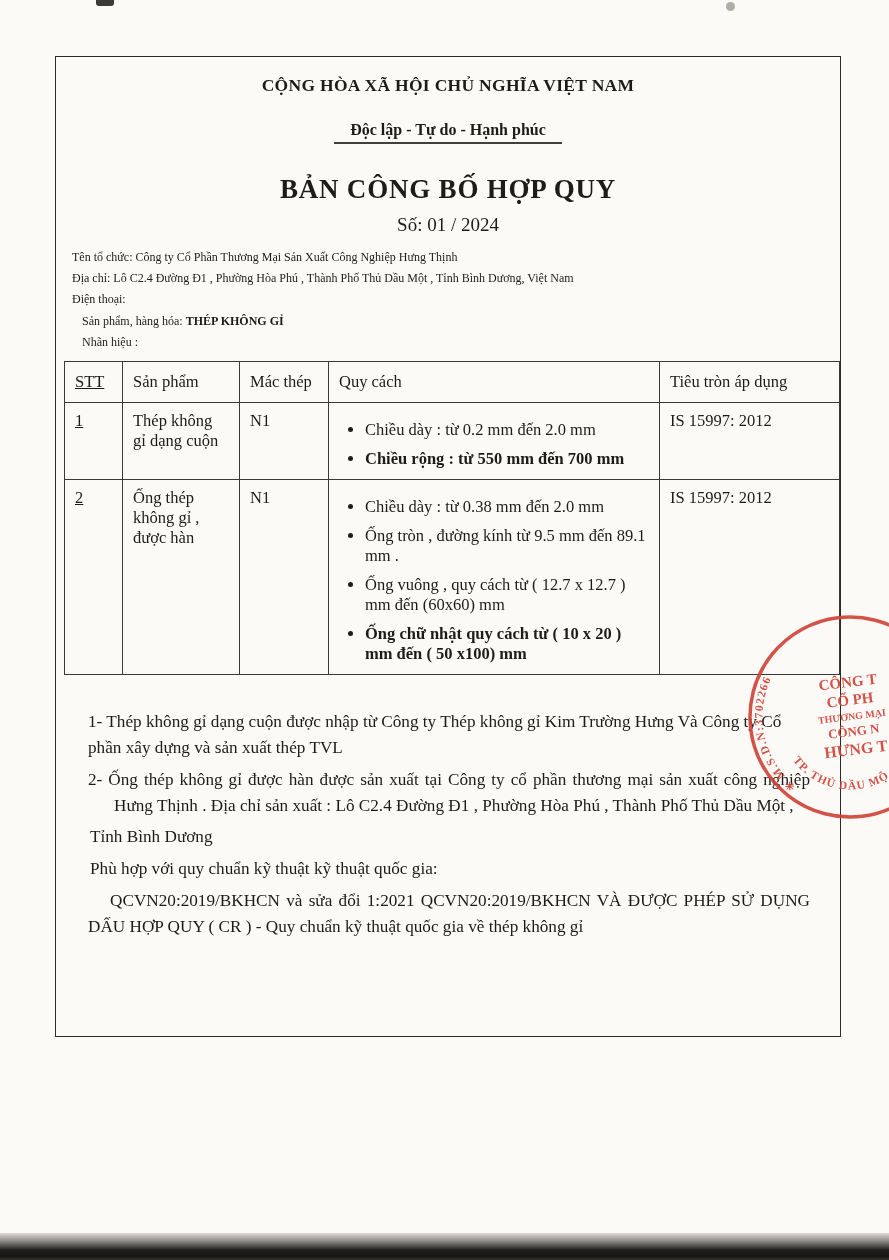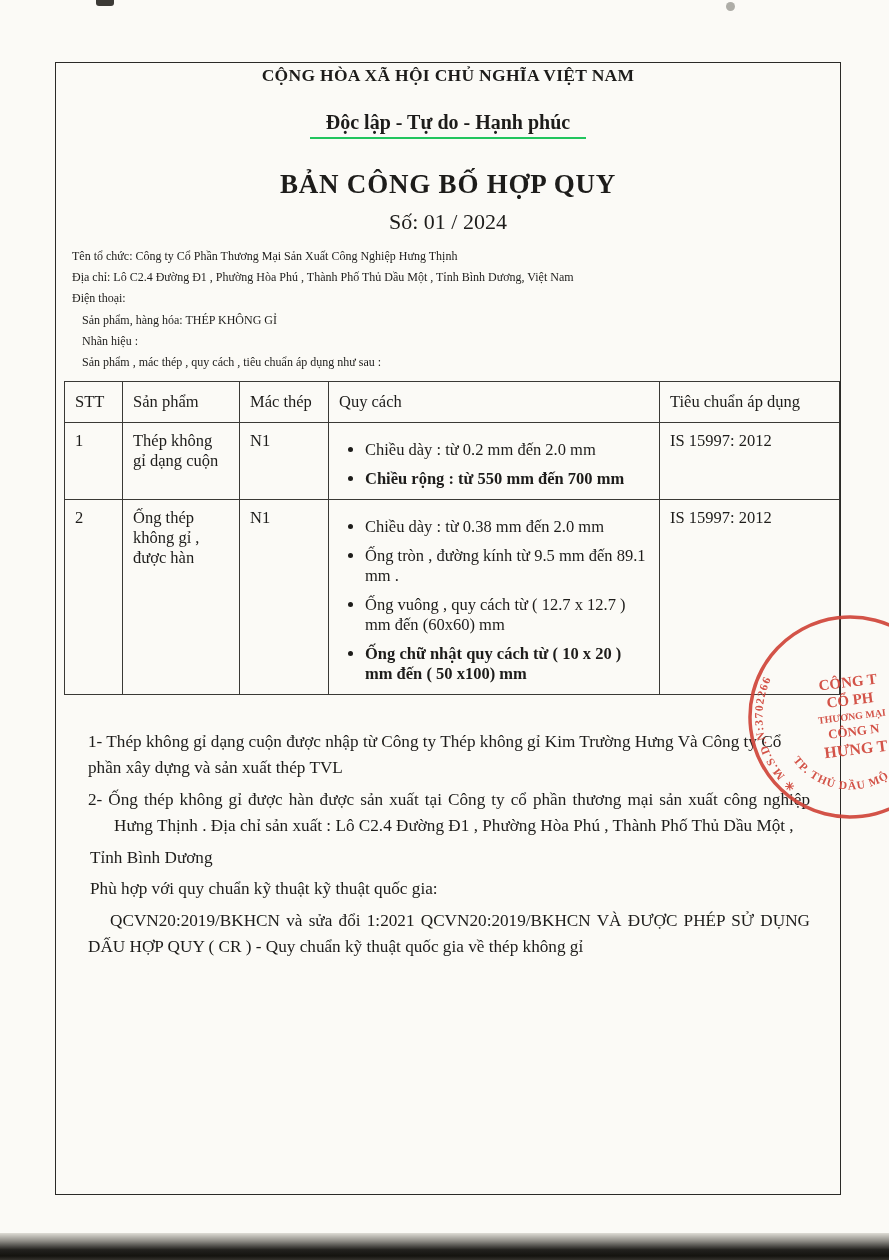--- a/index.html
+++ b/index.html
@@ -12,67 +12,67 @@
     color: #1d1c1a;
   }
   .paper { position: absolute; inset: 0; }
 
   .artifact { position: absolute; }
   .artifact.a1 { left: 96px; top: 0; width: 18px; height: 6px; background: #3c3a36; border-radius: 0 0 3px 3px; }
   .artifact.a2 { left: 726px; top: 2px; width: 9px; height: 9px; background: #8d8b86; border-radius: 50%; opacity: .7; }
 
   .frame {
     position: absolute;
-    left: 55px; top: 62px;
-    width: 786px; height: 1133px;
+    left: 55px; top: 56px;
+    width: 786px; height: 981px;
     border: 1.6px solid #2b2a27;
     box-sizing: border-box;
-    padding: 0 16px 0 16px;
+    padding: 16px 16px 0 16px;
   }
 
   .nat-header { text-align: center; margin-top: 2px; }
   .nat-line1 { font-weight: bold; font-size: 17.5px; letter-spacing: .3px; }
   .nat-line2 {
     display: inline-block;
-    font-weight: bold; font-size: 20px;
-    border-bottom: 2px solid #22c55e;
+    font-weight: bold; font-size: 16px;
+    border-bottom: 2px solid #404040;
     padding: 2px 16px 3px 16px;
     margin-top: 5px;
   }
 
   .doc-title {
     text-align: center;
     font-size: 27px; font-weight: bold;
     letter-spacing: .8px;
     margin: 30px 0 0 0;
   }
-  .doc-number { text-align: center; font-size: 22px; margin-top: 9px; }
+  .doc-number { text-align: center; font-size: 19px; margin-top: 9px; }
 
   .content { font-size: 12px; line-height: 1.52; margin-top: 12px; }
   .content p { margin: 3px 0; }
   .indent-sm { padding-left: 10px; }
-  .product-value { font-weight: normal; text-align: center; }
+  .product-value { font-weight: bold; text-align: center; }
 
   table.spec {
     border-collapse: collapse;
     margin: 10px 0 0 -8px;
     width: 775px;
     font-size: 16.5px;
     table-layout: fixed;
   }
   table.spec th, table.spec td {
     border: 1.4px solid #3a3935;
     padding: 8px 10px;
     vertical-align: top;
     text-align: left;
     font-weight: normal;
     box-sizing: border-box;
   }
   table.spec th { padding-top: 10px; padding-bottom: 10px; }
-  .c-stt   { width: 58px;  text-align: left; }
+  .c-stt   { width: 58px;  text-align: left; text-decoration: underline; }
   .c-prod  { width: 117px; }
   .c-grade { width: 89px; }
   .c-spec  { width: 331px; }
   .c-std   { width: 180px; }
   td.c-prod { text-align: justify; }
   td.c-grade { text-align: center; }
   ul.specs { margin: 9px 0 0 0; padding-left: 26px; }
   ul.specs li { margin-bottom: 9px; }
   ul.specs li:last-child { margin-bottom: 2px; font-weight: bold; }
 
@@ -119,31 +119,30 @@
 
     <h1 class="doc-title">BẢN CÔNG BỐ HỢP QUY</h1>
     <div class="doc-number">Số: 01 / 2024</div>
 
     <div class="content">
       <p>Tên tổ chức: Công ty Cổ Phần Thương Mại Sản Xuất Công Nghiệp Hưng Thịnh</p>
       <p>Địa chỉ: Lô C2.4 Đường Đ1 , Phường Hòa Phú , Thành Phố Thủ Dầu Một , Tỉnh Bình Dương, Việt Nam</p>
       <p>Điện thoại:</p>
       <p class="indent-sm"><span>Sản phẩm, hàng hóa: </span><span class="product-value">THÉP KHÔNG GỈ</span></p>
       <p class="indent-sm">Nhãn hiệu :</p>
-      <p class="indent-sm">Sản phẩm , mác thép , quy cách , tiêu chuẩn áp dụng như sau :</p>
     </div>
 
     <table class="spec">
       <thead>
         <tr>
           <th class="c-stt">STT</th>
           <th class="c-prod">Sản phẩm</th>
           <th class="c-grade">Mác thép</th>
           <th class="c-spec">Quy cách</th>
-          <th class="c-std">Tiêu chuẩn áp dụng</th>
+          <th class="c-std">Tiêu tròn áp dụng</th>
         </tr>
       </thead>
       <tbody>
         <tr>
           <td class="c-stt">1</td>
           <td class="c-prod">Thép không gỉ dạng cuộn</td>
           <td class="c-grade">N1</td>
           <td class="c-spec">
             <ul class="specs">
               <li>Chiều dày : từ 0.2 mm đến 2.0 mm</li>

